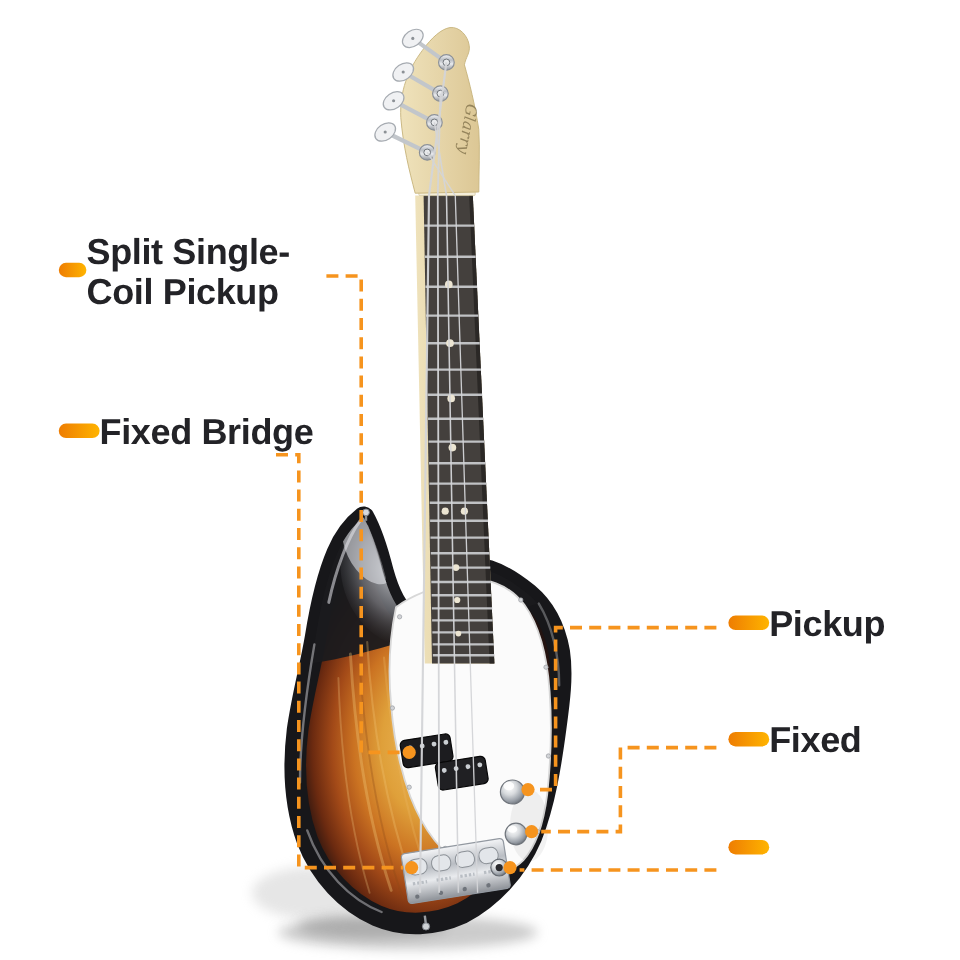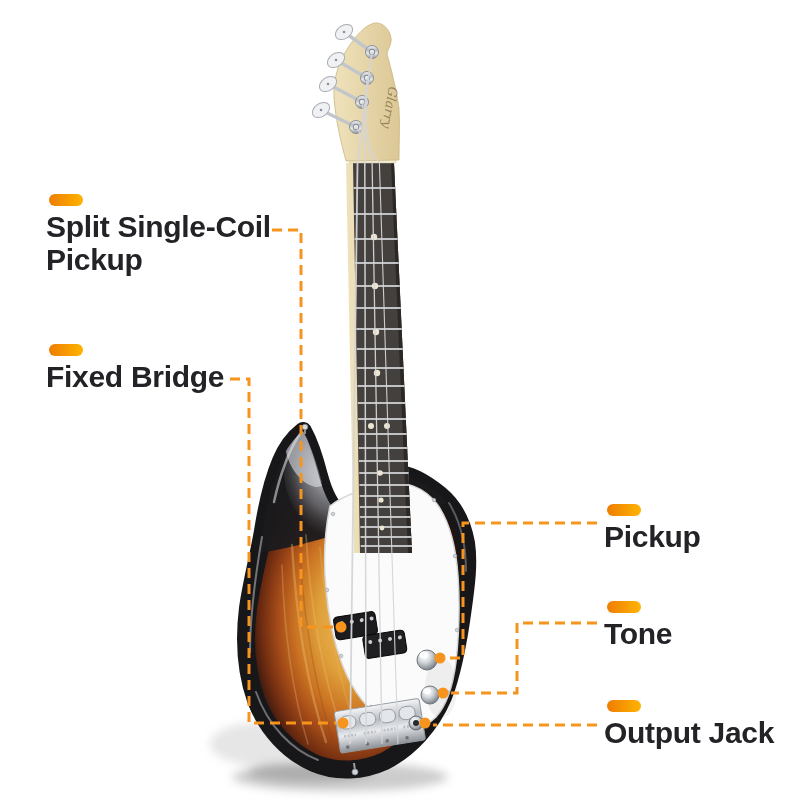--- a/index.html
+++ b/index.html
@@ -1,21 +1,21 @@
 <!DOCTYPE html>
 <html><head>
 <meta charset="utf-8">
 <style>
   html,body{margin:0;padding:0;background:#ffffff;}
   .stage{
     position:relative;width:800px;height:800px;background:#ffffff;overflow:hidden;
     font-family:"Liberation Sans", sans-serif;
   }
   .art{position:absolute;left:0;top:0;width:800px;height:800px;}
-  .callout{position:absolute;display:flex;flex-direction:column;align-items:flex-start;z-index:5;}
+  .callout{position:absolute;display:flex;flex-direction:row;align-items:center;z-index:5;}
   .pill{
     display:block;width:34px;height:12px;border-radius:7px;
     background:linear-gradient(90deg,#ee7d02,#ffb400);
     margin:0 0 4px 3px;
   }
   .callout-label{
     font-size:30px;line-height:33px;font-weight:600;color:#232327;letter-spacing:-0.3px;
     white-space:pre-line;
   }
   .co-pickup{left:46px;top:194px;width:250px;}
@@ -305,21 +305,20 @@
     <div class="callout-label">Fixed Bridge</div>
   </div>
 
   <div class="callout co-volume">
     <span class="pill"></span>
     <div class="callout-label">Pickup</div>
   </div>
 
   <div class="callout co-tone">
     <span class="pill"></span>
-    <div class="callout-label">Tone</div>
+    <div class="callout-label">Fixed</div>
   </div>
 
   <div class="callout co-jack">
     <span class="pill"></span>
-    <div class="callout-label">Output Jack</div>
   </div>
 
 </div>
 
 </body></html>

